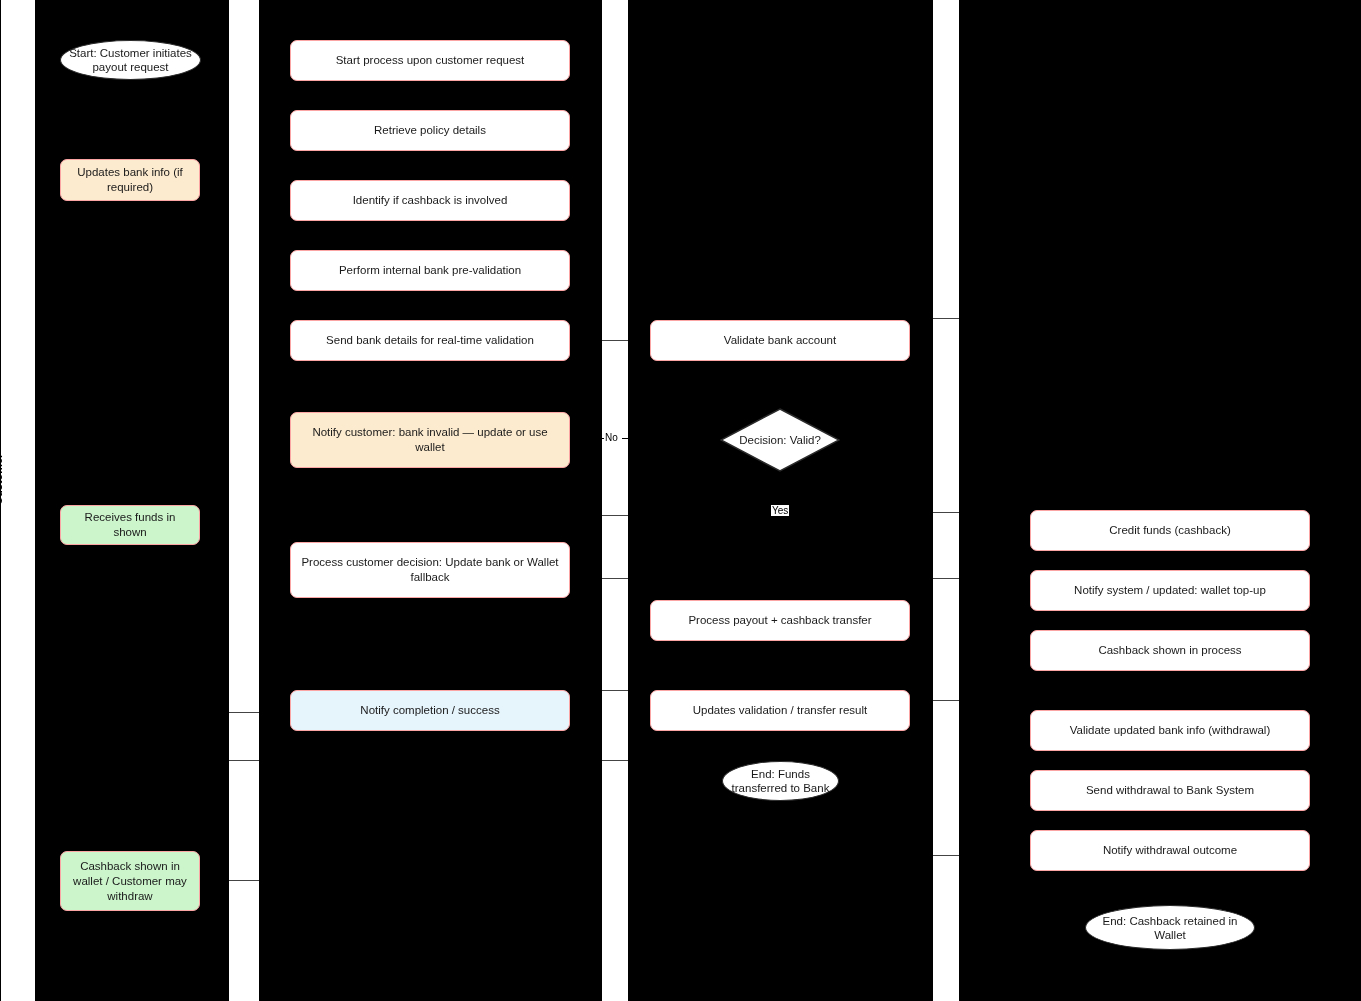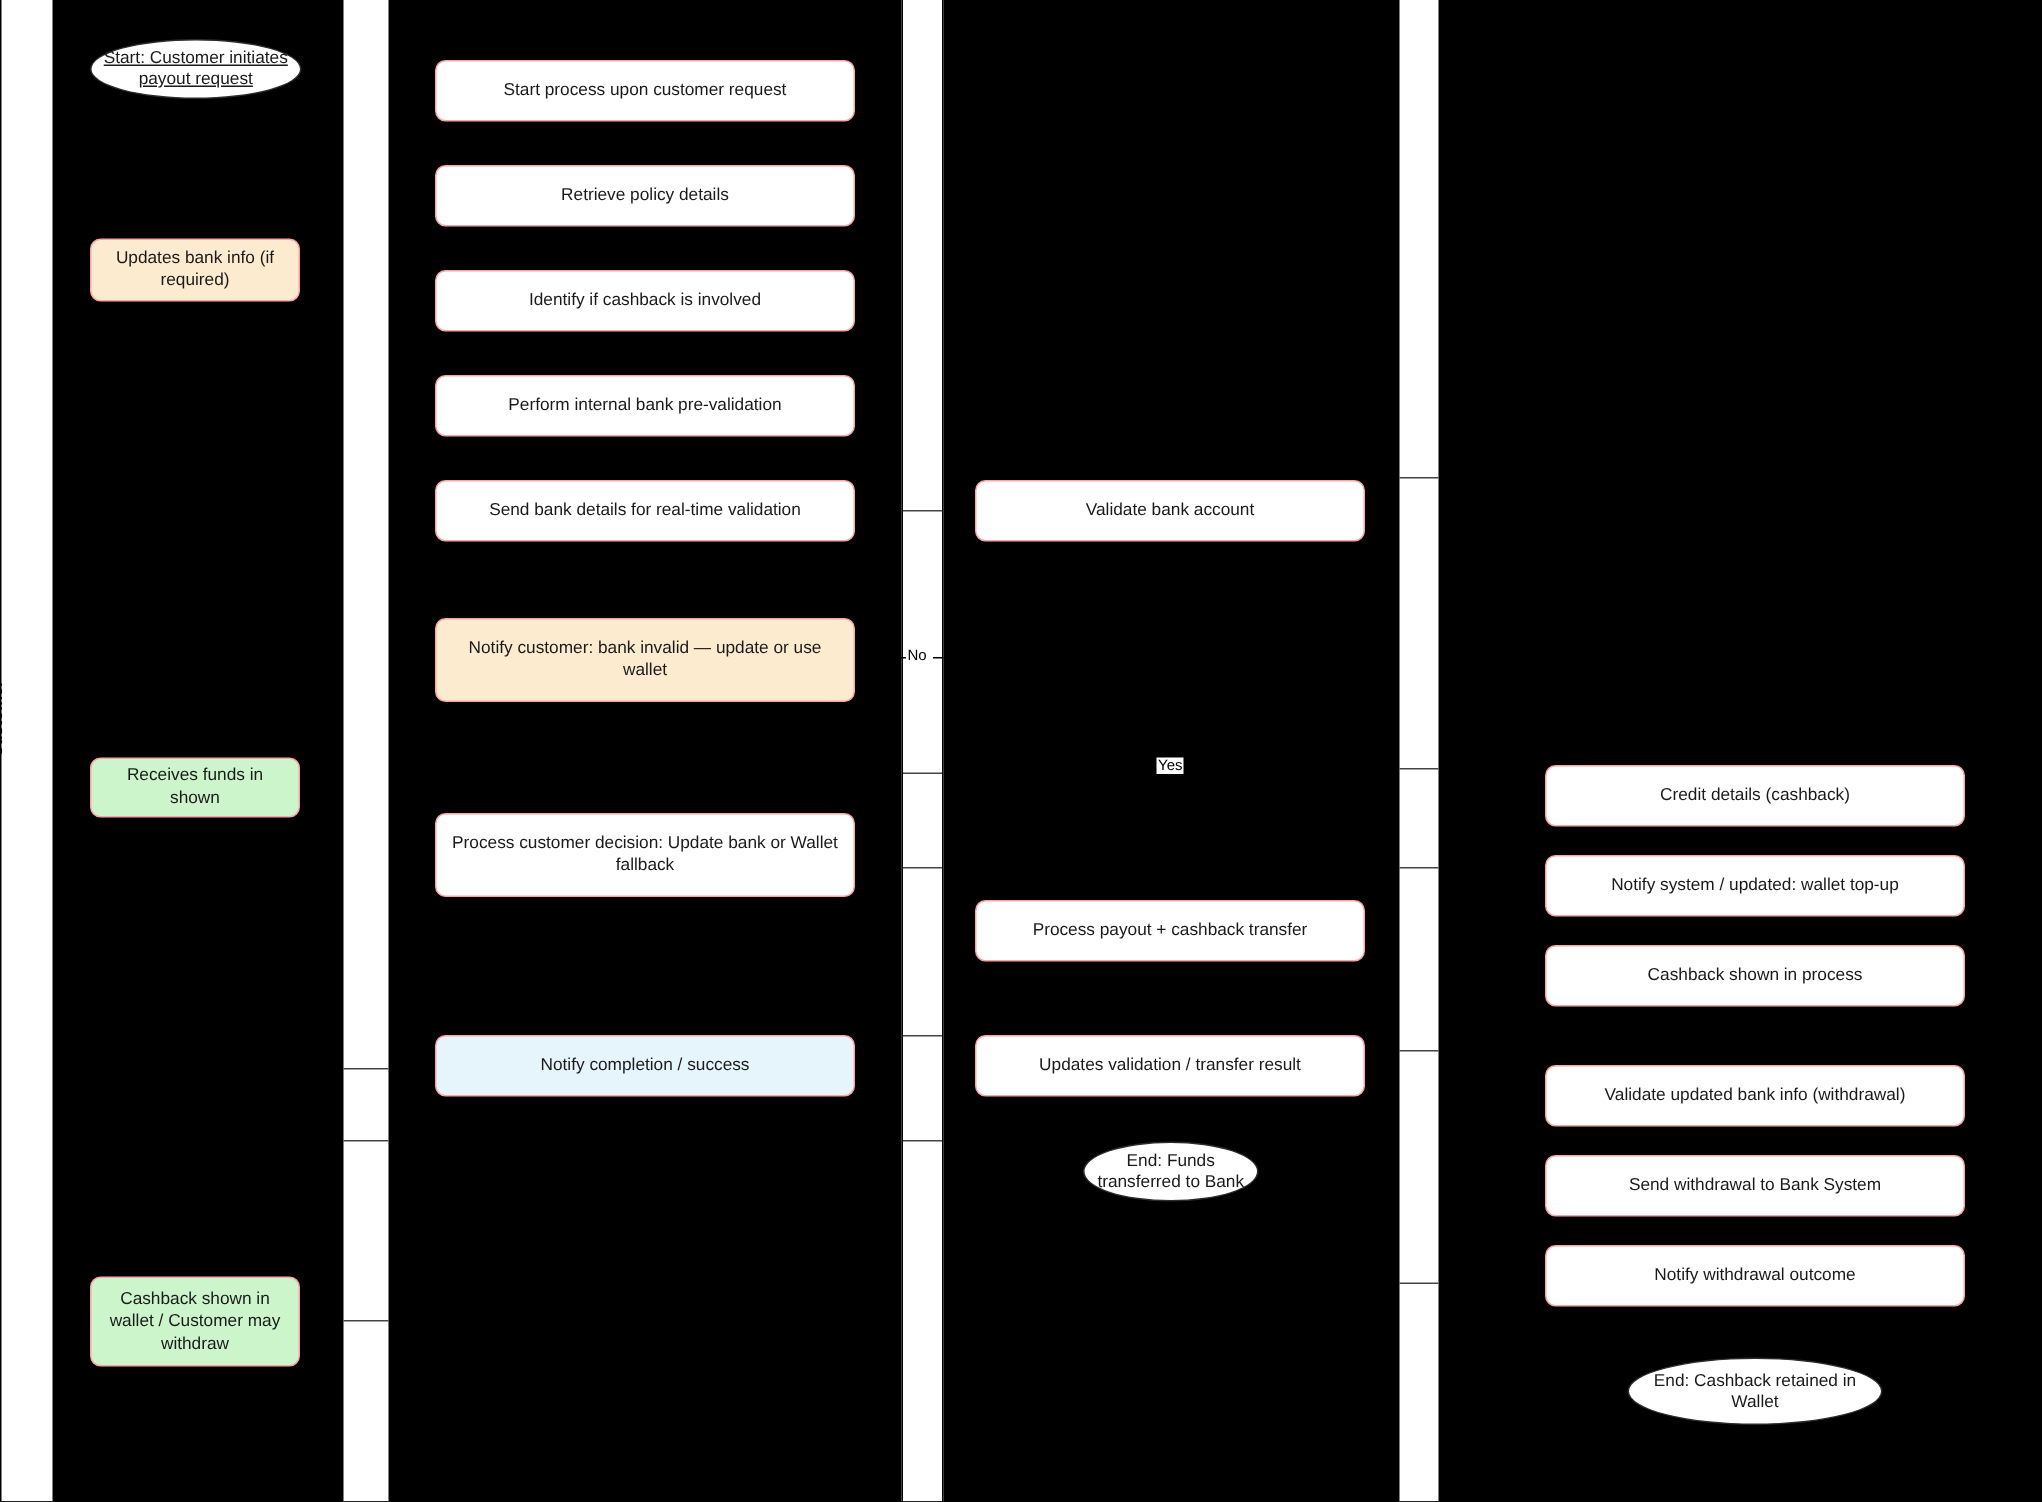--- a/index.html
+++ b/index.html
@@ -138,21 +138,21 @@
 
   <div class="lane-strip" style="left:932px; width:28px;">
     <div class="lane-rule" style="top:318px;"></div>
     <div class="lane-rule" style="top:512px;"></div>
     <div class="lane-rule" style="top:578px;"></div>
     <div class="lane-rule" style="top:700px;"></div>
     <div class="lane-rule" style="top:855px;"></div>
     <div class="lane-title" style="top:530px;">eMoney Wallet System</div>
   </div>
 
-  <div class="node term" style="left:60px; top:26px; width:141px; height:40px;text-decoration:underline;">Start: Customer initiates payout request</div>
+  <div class="node term" style="left:60px; top:40px; width:141px; height:40px;">Start: Customer initiates payout request</div>
 
   <div class="node warn" style="left:60px; top:159px; width:140px; height:42px;">Updates bank info (if required)</div>
 
   <div class="node ok" style="left:60px; top:505px; width:140px; height:40px;">Receives funds in shown</div>
 
   <div class="node ok" style="left:60px; top:851px; width:140px; height:60px;">Cashback shown in wallet / Customer may withdraw</div>
 
   <div class="node proc" style="left:290px; top:40px; width:280px; height:41px;">Start process upon customer request</div>
 
   <div class="node proc" style="left:290px; top:110px; width:280px; height:41px;">Retrieve policy details</div>
@@ -164,28 +164,34 @@
   <div class="node proc" style="left:290px; top:320px; width:280px; height:41px;">Send bank details for real-time validation</div>
 
   <div class="node warn" style="left:290px; top:412px; width:280px; height:56px;">Notify customer: bank invalid — update or use wallet</div>
 
   <div class="node proc" style="left:290px; top:542px; width:280px; height:56px;">Process customer decision: Update bank or Wallet fallback</div>
 
   <div class="node info" style="left:290px; top:690px; width:280px; height:41px;">Notify completion / success</div>
 
   <div class="node proc" style="left:650px; top:320px; width:260px; height:41px;">Validate bank account</div>
 
+  <div class="diamond-wrap" style="left:720px; top:408px; width:120px; height:64px;">
+    <svg class="diamond-shape" viewBox="0 0 120 64" preserveAspectRatio="none">
+      <polygon points="60,1 119,32 60,63 1,32" fill="#ffffff" stroke="#2b2b2b" stroke-width="1.5"></polygon>
+    </svg>
+    <div class="diamond-label">Decision: Valid?</div>
+  </div>
 
   <div class="node proc" style="left:650px; top:600px; width:260px; height:41px;">Process payout + cashback transfer</div>
 
   <div class="node proc" style="left:650px; top:690px; width:260px; height:41px;">Updates validation / transfer result</div>
 
   <div class="node term" style="left:722px; top:761px; width:117px; height:40px;">End: Funds transferred to Bank</div>
 
-  <div class="node proc" style="left:1030px; top:510px; width:280px; height:41px;">Credit details (cashback)</div>
+  <div class="node proc" style="left:1030px; top:510px; width:280px; height:41px;">Credit funds (cashback)</div>
 
   <div class="node proc" style="left:1030px; top:570px; width:280px; height:41px;">Notify system / updated: wallet top-up</div>
 
   <div class="node proc" style="left:1030px; top:630px; width:280px; height:41px;">Cashback shown in process</div>
 
   <div class="node proc" style="left:1030px; top:710px; width:280px; height:41px;">Validate updated bank info (withdrawal)</div>
 
   <div class="node proc" style="left:1030px; top:770px; width:280px; height:41px;">Send withdrawal to Bank System</div>
 
   <div class="node proc" style="left:1030px; top:830px; width:280px; height:41px;">Notify withdrawal outcome</div>

